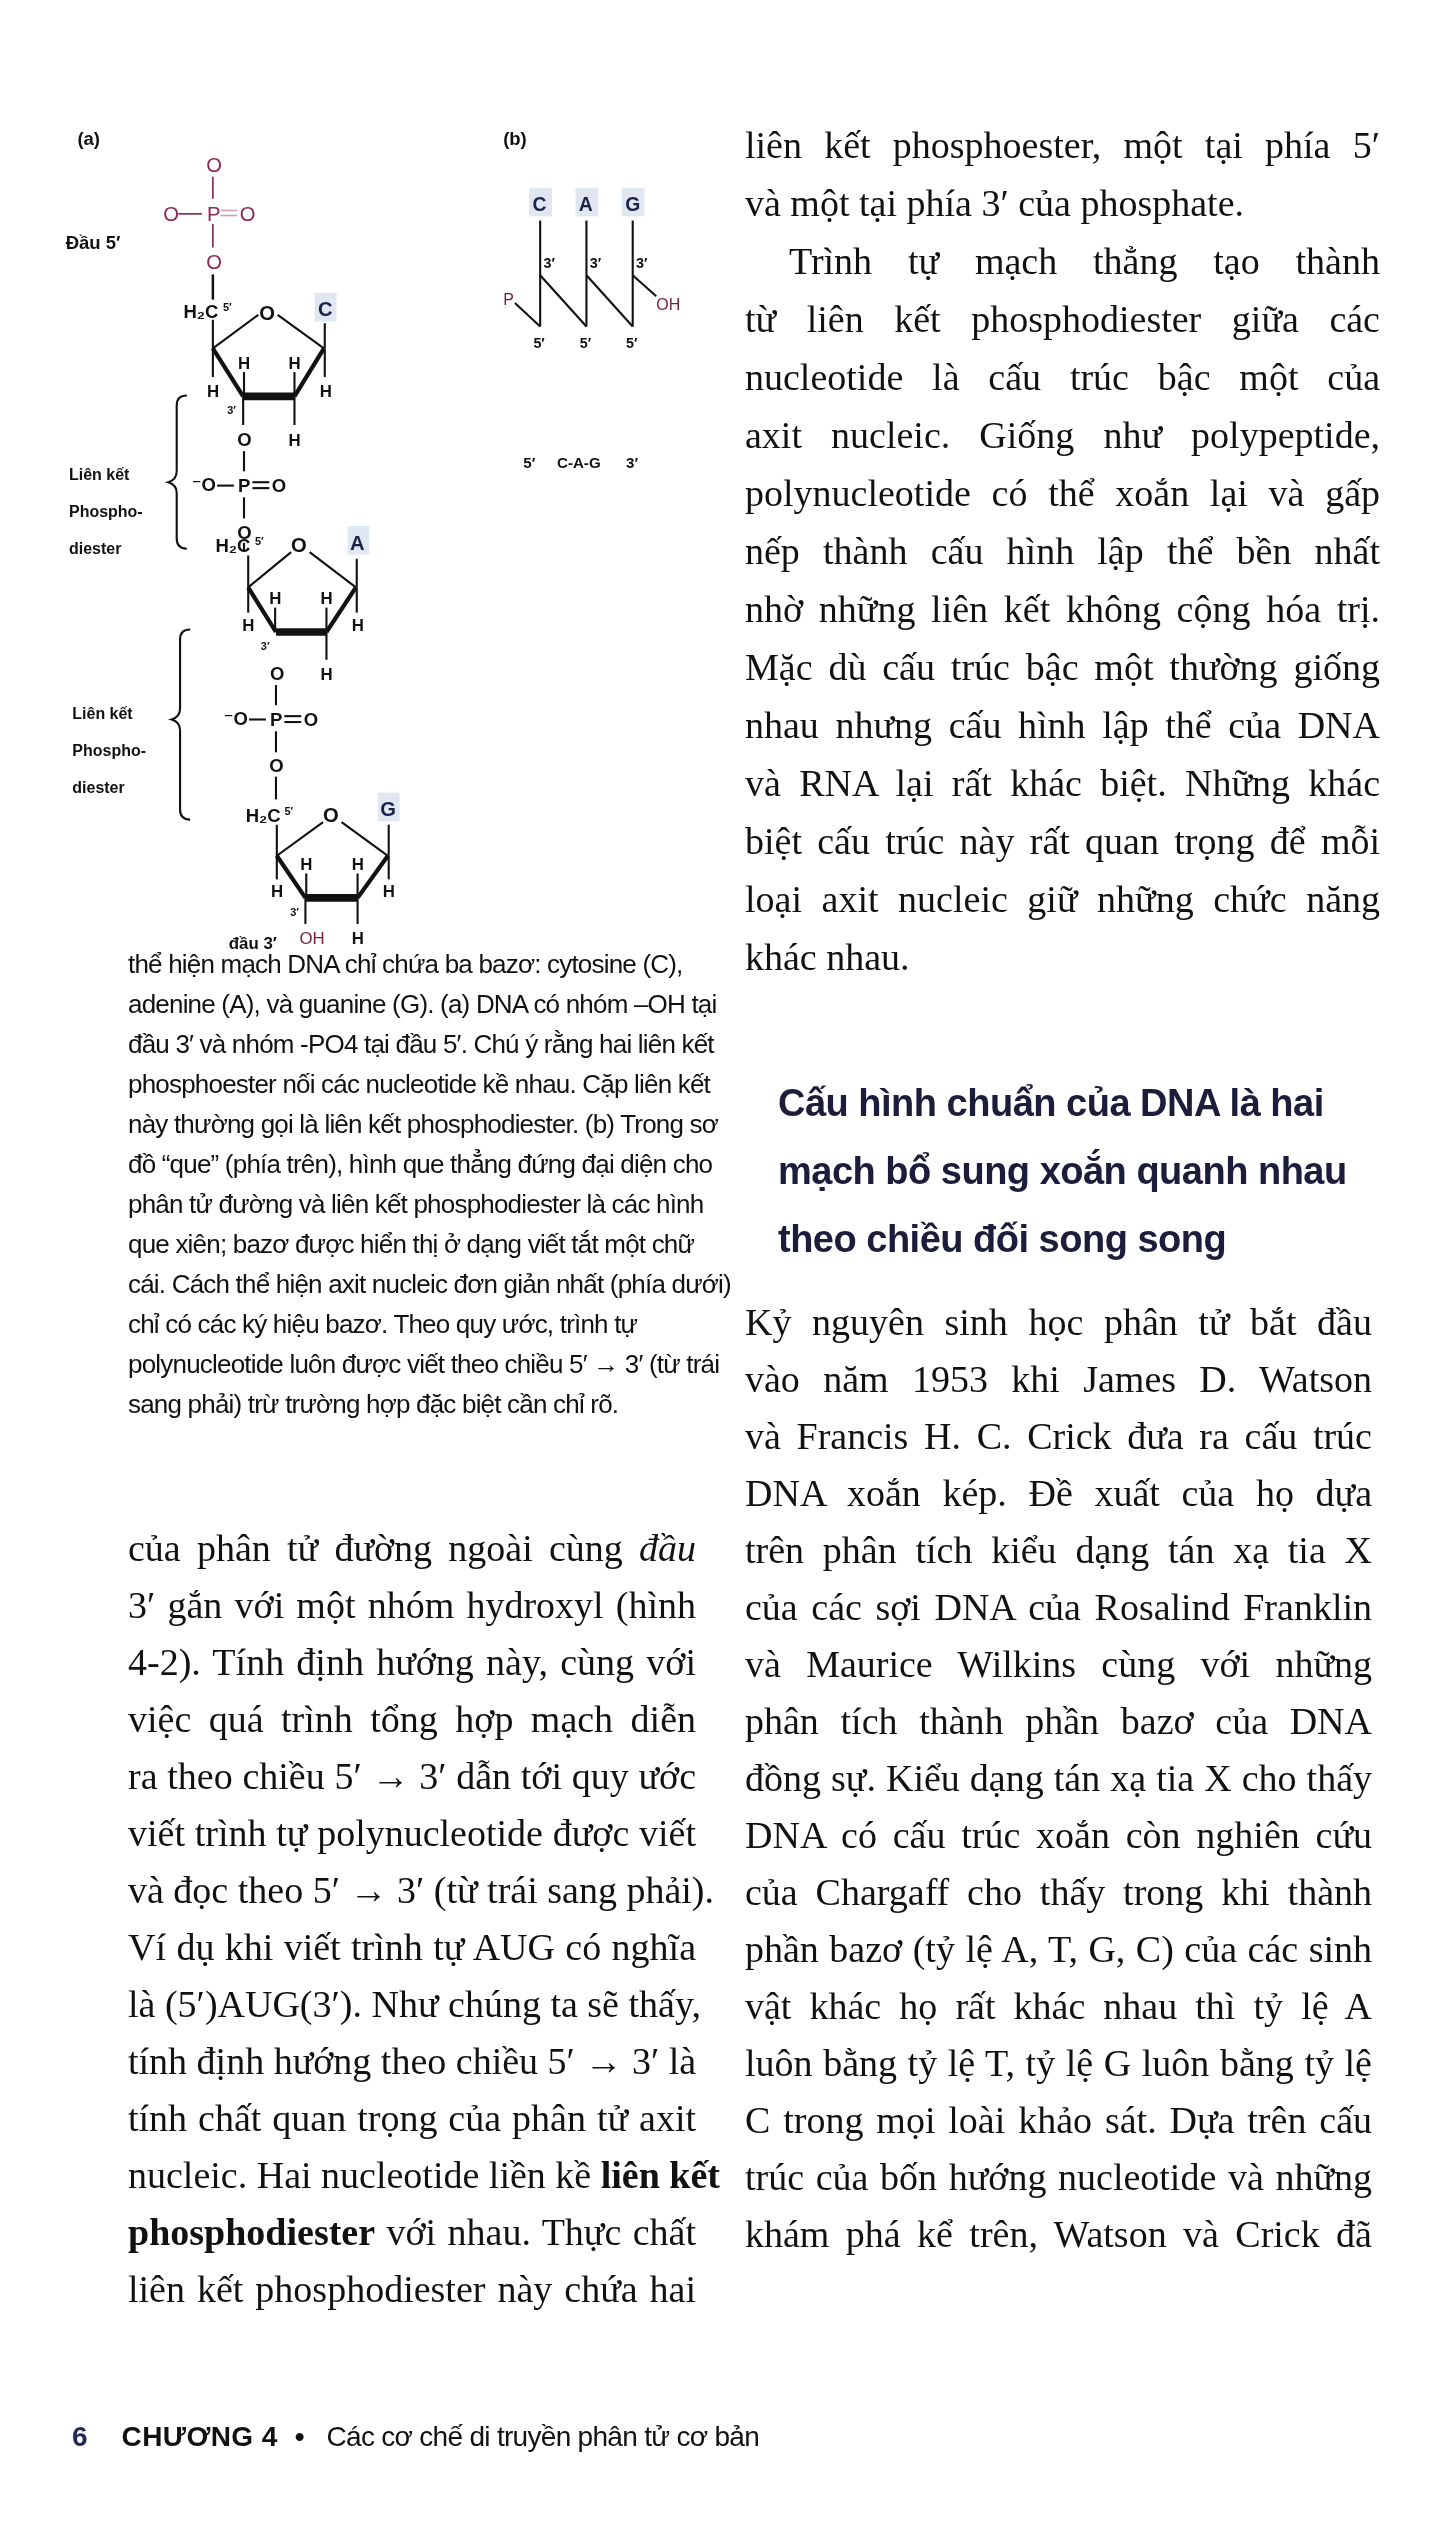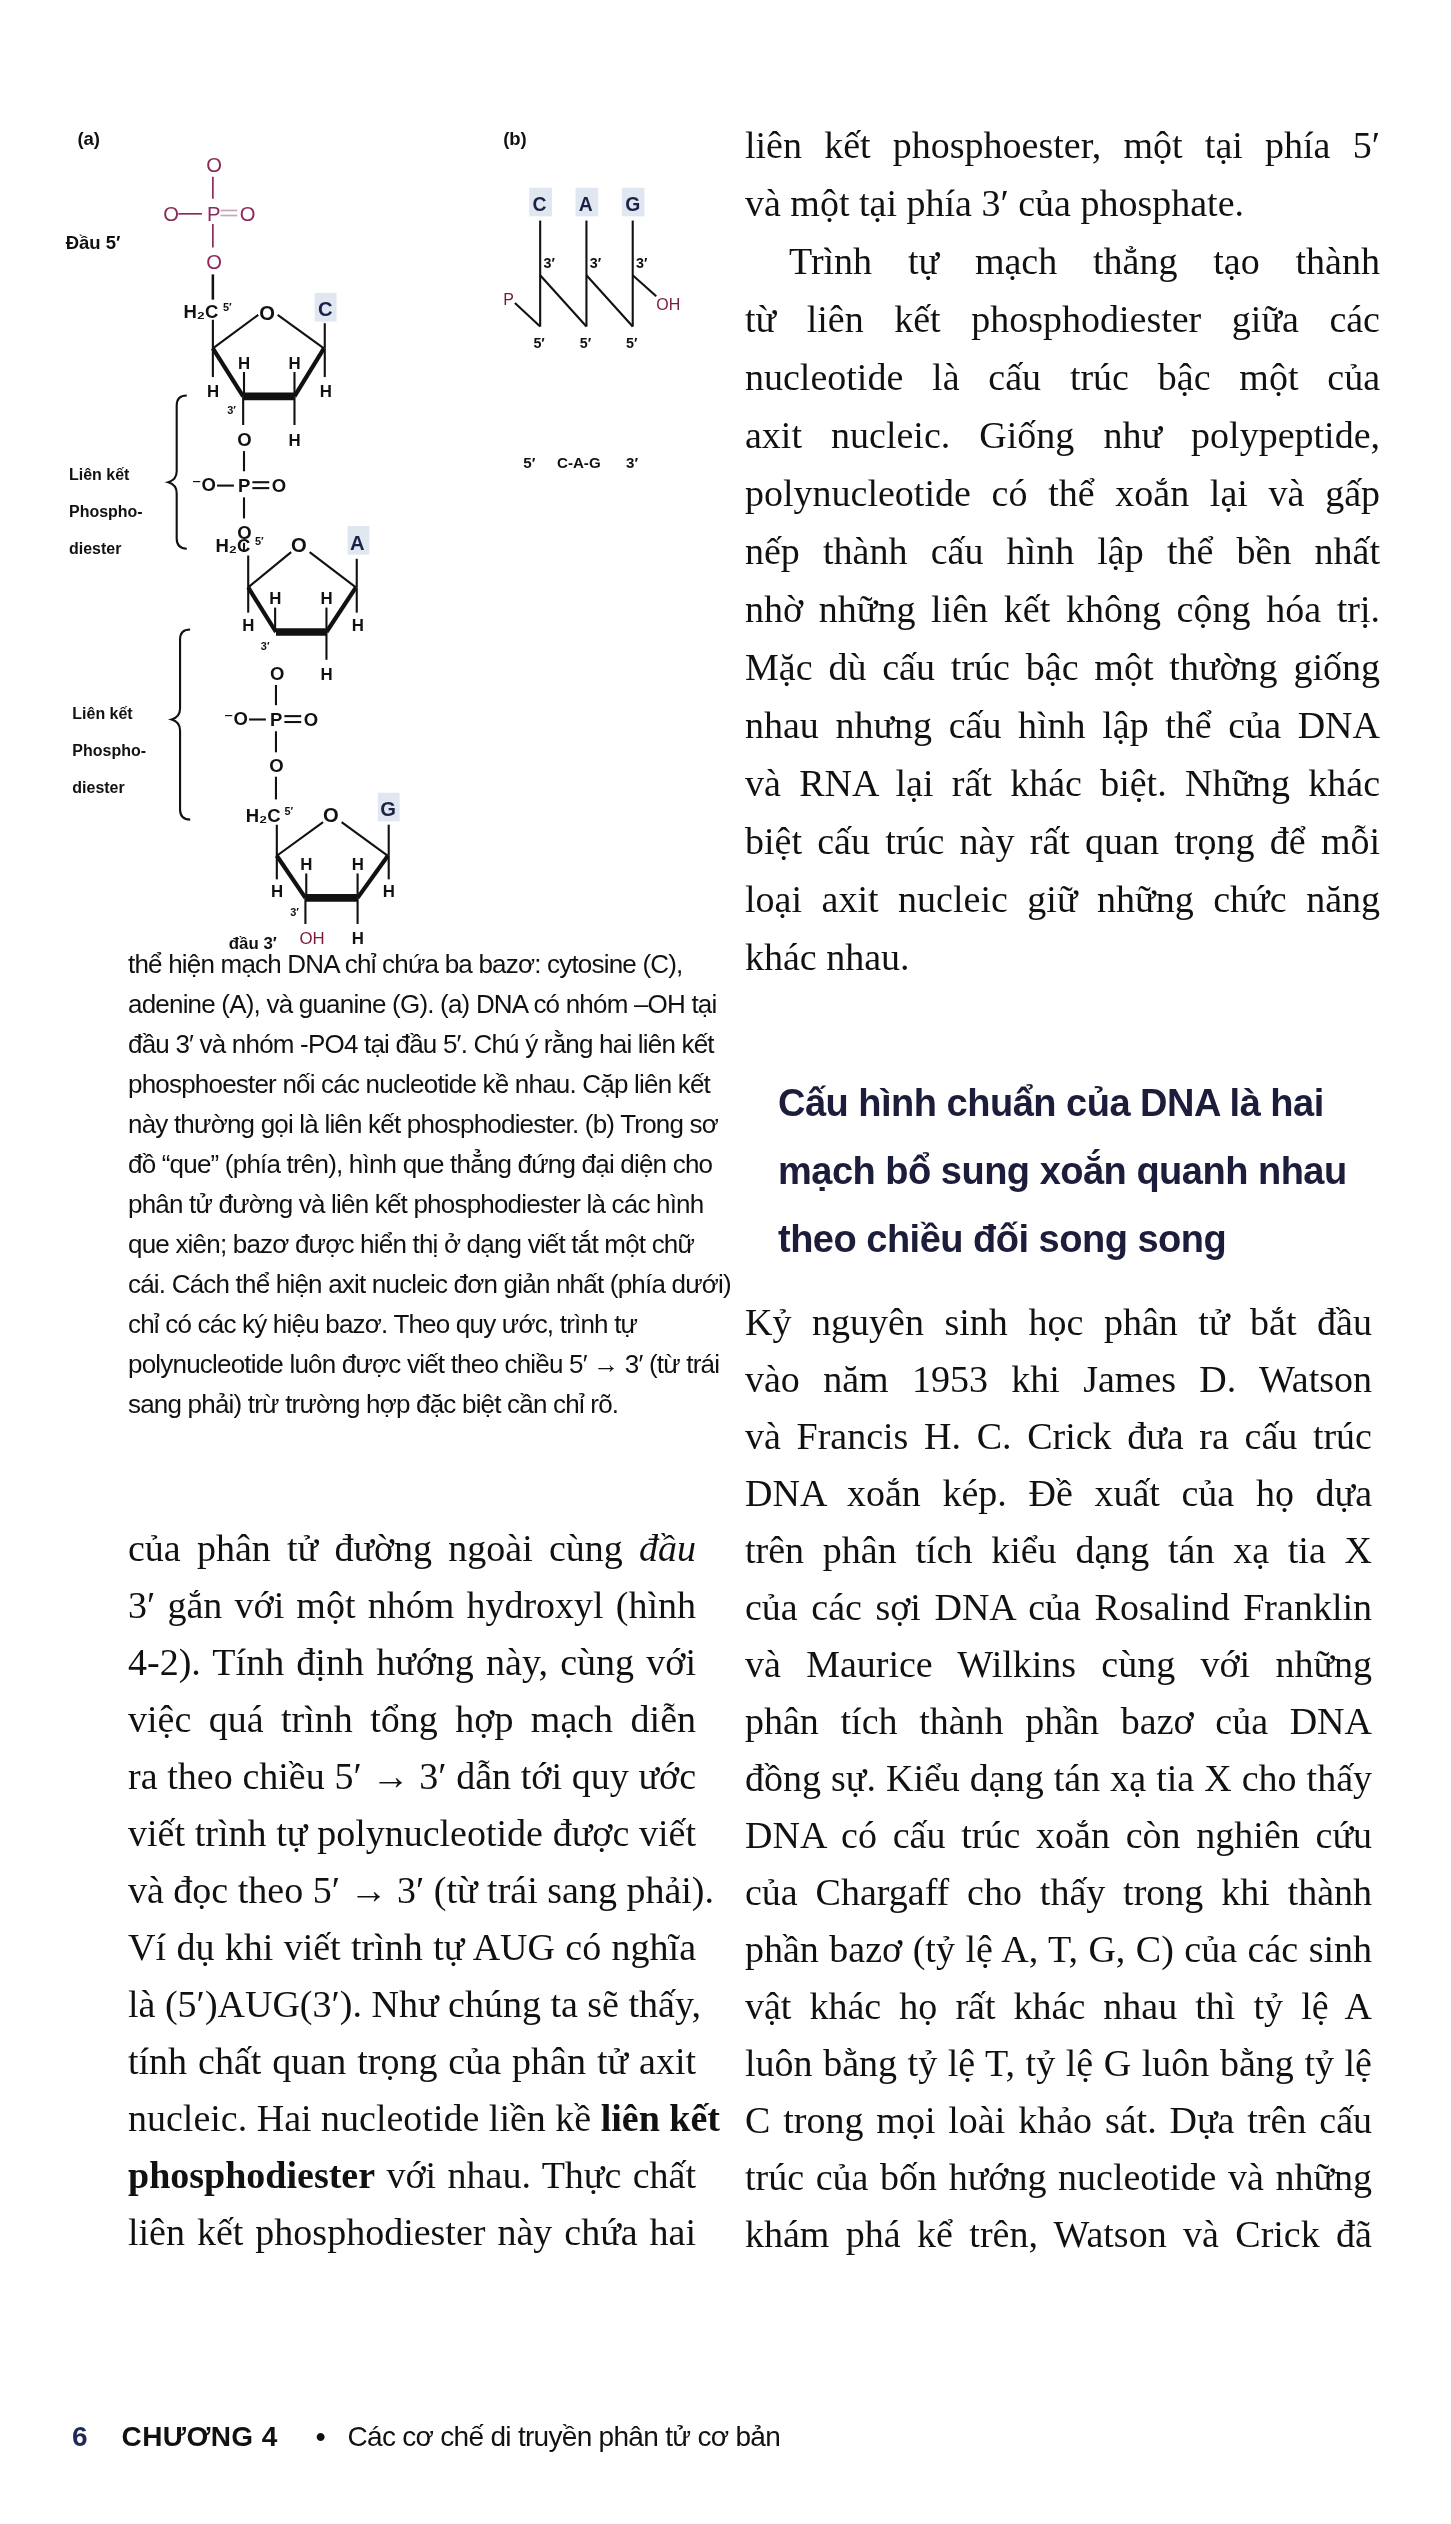--- a/index.html
+++ b/index.html
@@ -33,21 +33,21 @@
   .bold { font-weight: bold; }
   .ital { font-style: italic; }
 
   #section-heading { left: 778px; top: 1069px; width: 640px; font-family: "Liberation Sans", "DejaVu Sans", sans-serif;
                      font-weight: bold; font-size: 38px; line-height: 68px; color: #1b1d3a; letter-spacing: -0.5px; }
   #section-heading .hl { display: block; white-space: nowrap; }
 
   #footer { left: 72px; top: 2421px; font-family: "Liberation Sans", "DejaVu Sans", sans-serif; font-size: 28px;
             display: flex; align-items: center; white-space: nowrap; color: #111; }
   #footer .pg { font-weight: bold; color: #1e2a55; margin-right: 34px; }
-  #footer .chap { font-weight: bold; letter-spacing: 0.4px; margin-right: 38px; }
+  #footer .chap { font-weight: bold; letter-spacing: 0.4px; margin-right: 17px; }
   #footer .dot { margin-right: 22px; font-weight: bold; }
   #footer .title { letter-spacing: -0.7px; }
 </style>
 </head>
 <body>
 
 <div id="figure">
   <svg width="732" height="951" viewBox="0 0 870 1130">
 
     <text class="chem" x="92" y="172" font-size="22">(a)</text>
@@ -238,20 +238,21 @@
 <div id="left-col" class="col">
   <span class="ln"><span>của phân tử đường ngoài cùng </span><span class="ital">đầu</span></span>
   <span class="ln">3′ gắn với một nhóm hydroxyl (hình</span>
   <span class="ln">4-2). Tính định hướng này, cùng với</span>
   <span class="ln">việc quá trình tổng hợp mạch diễn</span>
   <span class="ln">ra theo chiều 5′ → 3′ dẫn tới quy ước</span>
   <span class="ln">viết trình tự polynucleotide được viết</span>
   <span class="ln">và đọc theo 5′ → 3′ (từ trái sang phải).</span>
   <span class="ln">Ví dụ khi viết trình tự AUG có nghĩa</span>
   <span class="ln">là (5′)AUG(3′). Như chúng ta sẽ thấy,</span>
+  <span class="ln">tính định hướng theo chiều 5′ → 3′ là</span>
   <span class="ln">tính chất quan trọng của phân tử axit</span>
   <span class="ln"><span>nucleic. Hai nucleotide liền kề </span><span class="bold">liên kết</span></span>
   <span class="ln"><span class="bold">phosphodiester</span><span> với nhau. Thực chất</span></span>
   <span class="ln">liên kết phosphodiester này chứa hai</span>
 </div>
 
 <div id="right-col-top" class="col">
   <span class="ln">liên kết phosphoester, một tại phía 5′</span>
   <span class="ln last">và một tại phía 3′ của phosphate.</span>
   <span class="ln indent">Trình tự mạch thẳng tạo thành</span>

